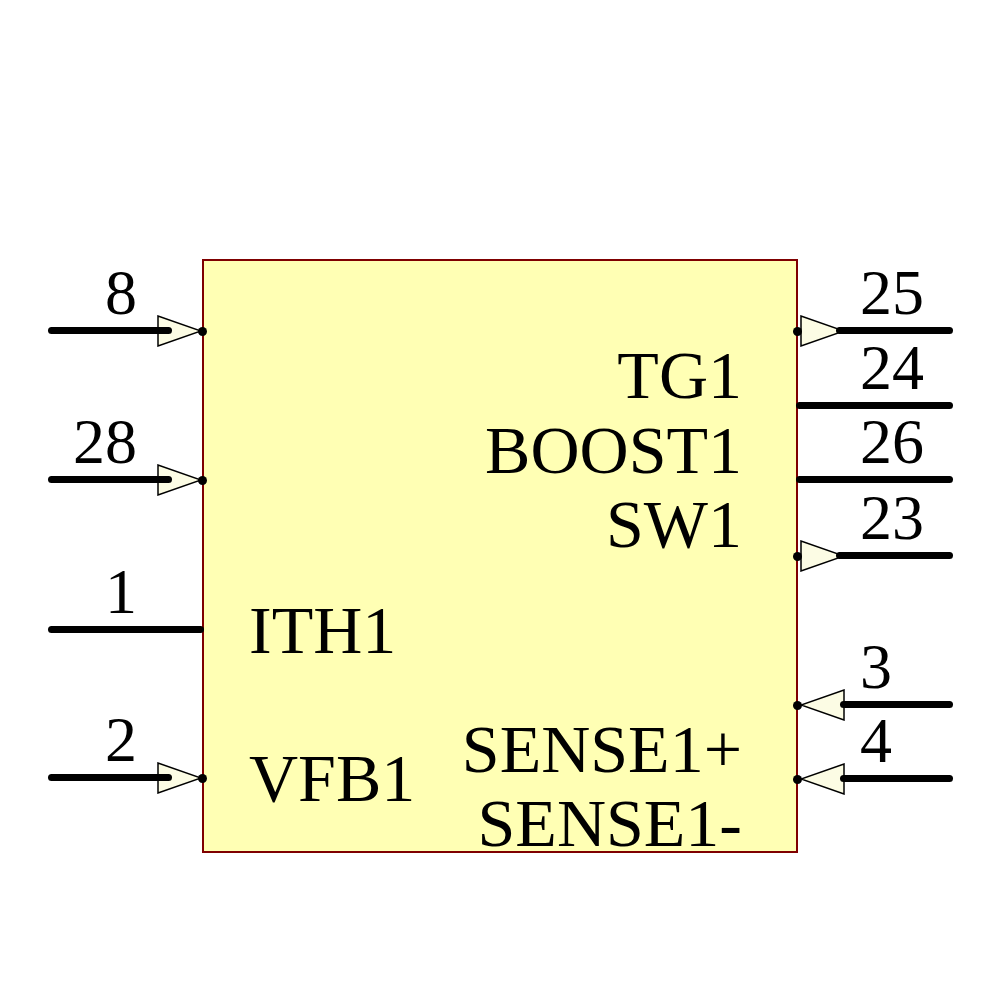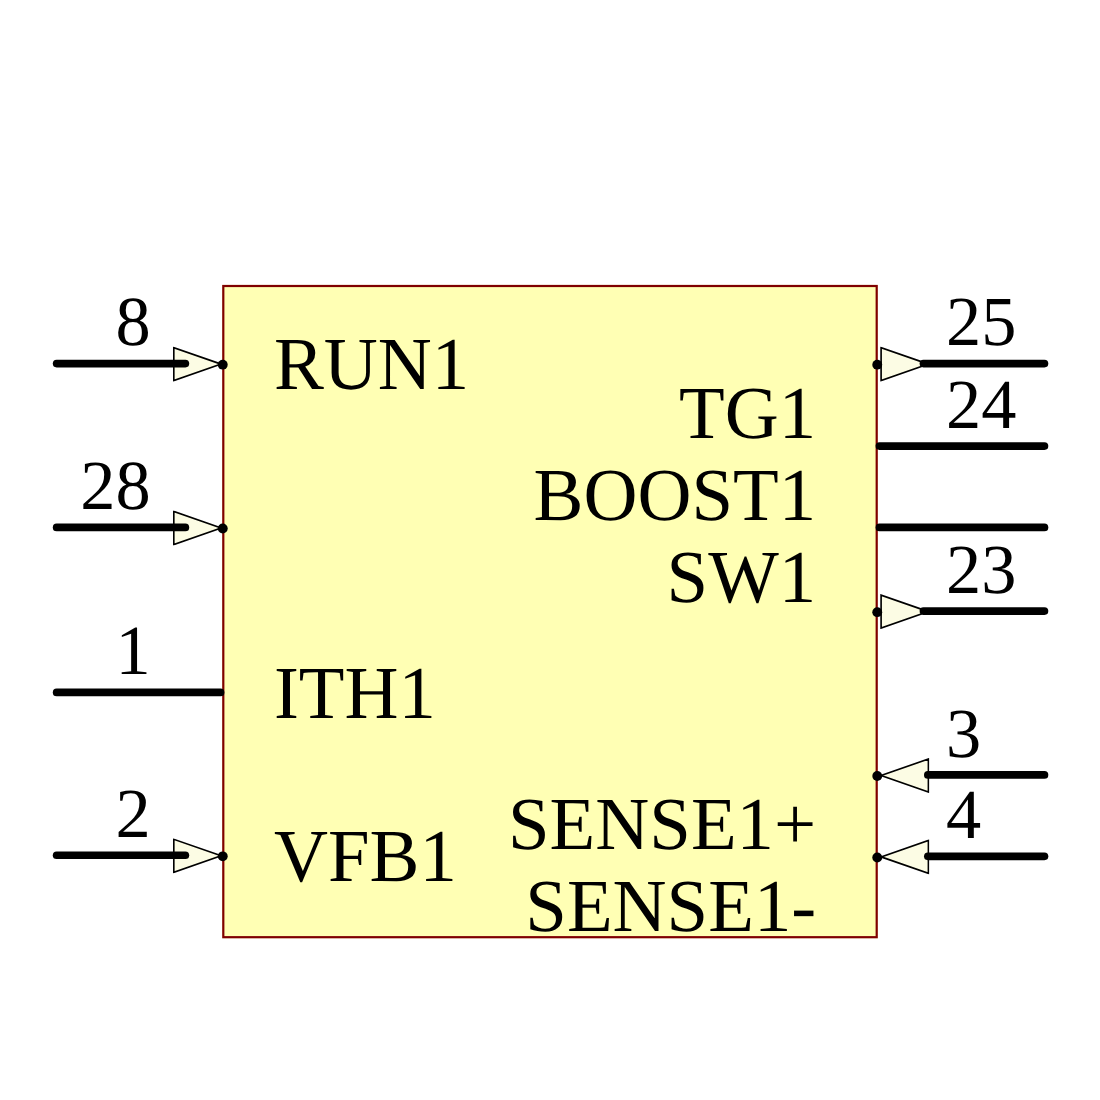--- a/index.html
+++ b/index.html
@@ -31,21 +31,20 @@
 <div id="stage">
 
   <div id="body-box"></div>
 
   <svg class="arrow" style="left:157px;top:315px;" viewBox="0 0 46 32">
     <polygon points="1,1 1,31 44,16" fill="#FCFCE4" stroke="#000000" stroke-width="1.5"></polygon>
   </svg>
   <div class="wire" style="left:48px;top:327px;width:124px;"></div>
   <div class="dot" style="left:198px;top:327px;"></div>
   <div class="num left" style="top:261px;">8</div>
-  <div class="lbl left" style="top:297px;">RUN1</div>
 
   <svg class="arrow" style="left:157px;top:464px;" viewBox="0 0 46 32">
     <polygon points="1,1 1,31 44,16" fill="#FCFCE4" stroke="#000000" stroke-width="1.5"></polygon>
   </svg>
   <div class="wire" style="left:48px;top:476px;width:124px;"></div>
   <div class="dot" style="left:198px;top:476px;"></div>
   <div class="num left" style="top:410px;">28</div>
 
   <div class="wire" style="left:48px;top:626px;width:156px;"></div>
   <div class="num left" style="top:560px;">1</div>
@@ -65,20 +64,21 @@
   <div class="wire" style="left:836px;top:327px;width:117px;"></div>
   <div class="dot" style="left:793px;top:327px;"></div>
   <div class="num right" style="top:261px;">25</div>
   <div class="lbl right" style="top:297px;">TG1</div>
 
   <div class="wire" style="left:796px;top:402px;width:157px;"></div>
   <div class="num right" style="top:336px;">24</div>
   <div class="lbl right" style="top:372px;text-align:right;">BOOST1</div>
 
   <div class="wire" style="left:796px;top:476px;width:157px;"></div>
+  <div class="num right" style="top:410px;">26</div>
   <div class="lbl right" style="top:446px;">SW1</div>
 
   <svg class="arrow" style="left:800px;top:540px;" viewBox="0 0 46 32">
     <polygon points="1,1 1,31 44,16" fill="#FCFCE4" stroke="#000000" stroke-width="1.5"></polygon>
   </svg>
   <div class="wire" style="left:836px;top:552px;width:117px;"></div>
   <div class="dot" style="left:793px;top:552px;"></div>
   <div class="num right" style="top:486px;">23</div>
 
   <svg class="arrow" style="left:799px;top:689px;" viewBox="0 0 46 32">

